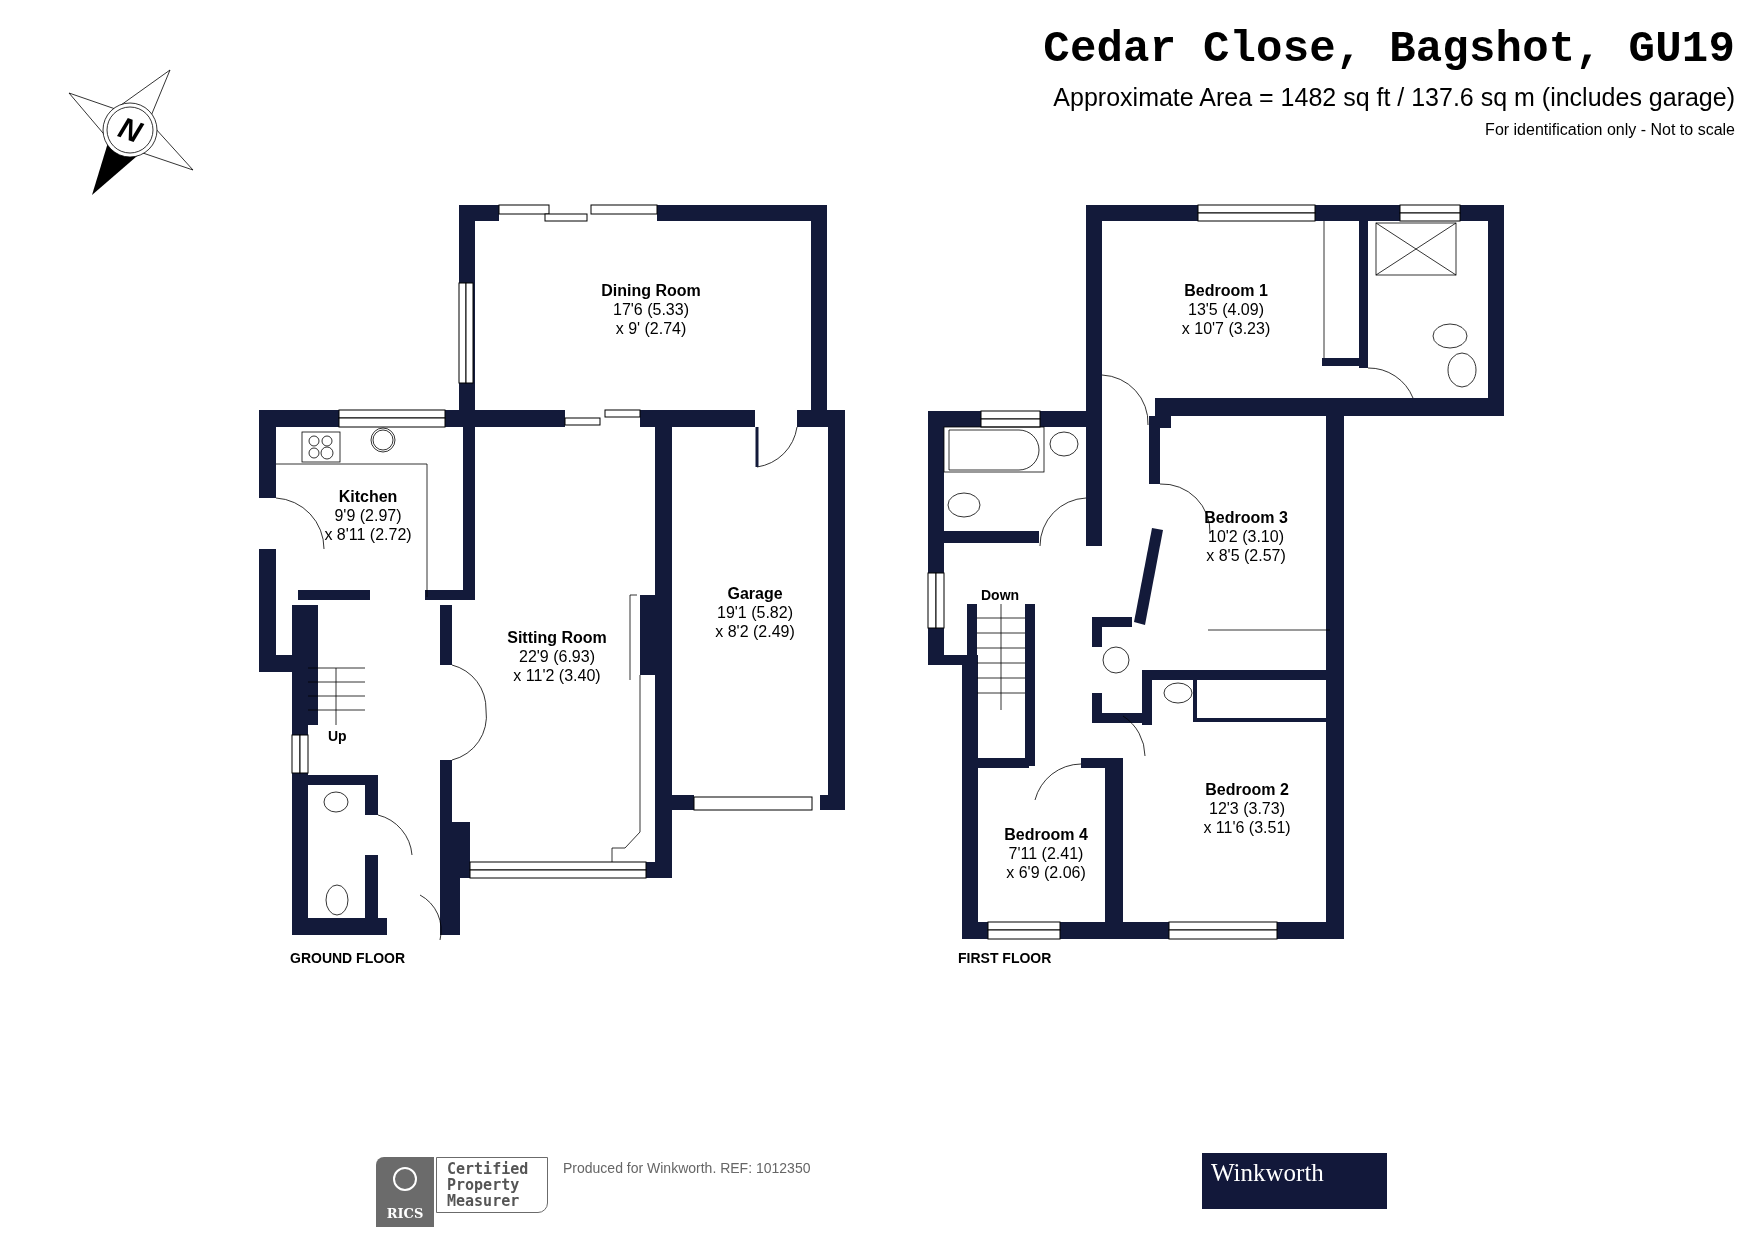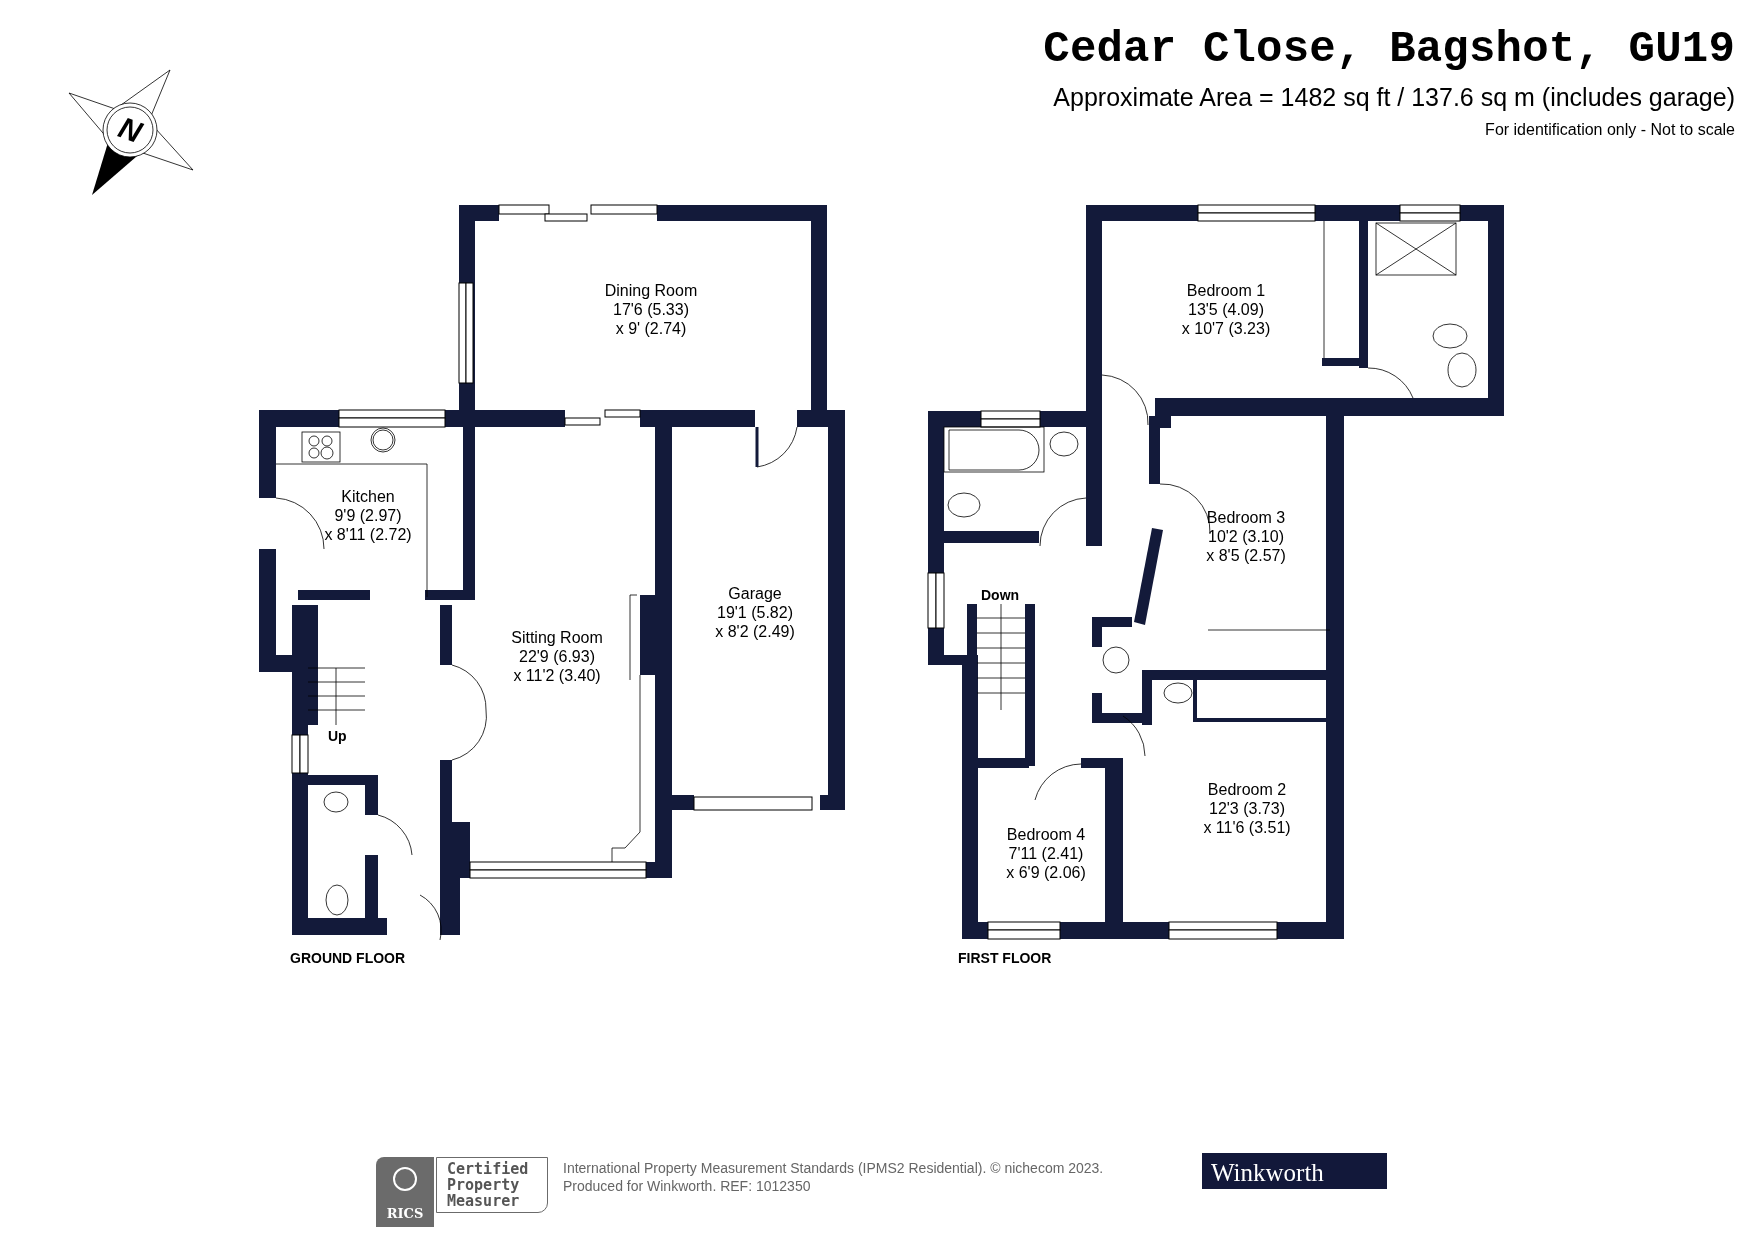--- a/index.html
+++ b/index.html
@@ -3,31 +3,31 @@
 <meta charset="utf-8">
 <style>
   html,body{margin:0;padding:0;background:#ffffff;}
   body{width:1755px;height:1241px;position:relative;overflow:hidden;font-family:"Liberation Sans",sans-serif;color:#000;}
   .abs{position:absolute;}
   .title{right:20px;top:24px;font-size:44px;font-weight:bold;text-align:right;white-space:nowrap;letter-spacing:0.2px;font-family:Liberation Mono, monospace;}
   .subtitle{right:20px;top:83px;font-size:25px;text-align:right;white-space:nowrap;}
   .note{right:20px;top:121px;font-size:16px;text-align:center;white-space:nowrap;}
   svg.plan{position:absolute;left:0;top:0;}
   .room-label{position:absolute;text-align:center;transform:translateX(-50%);white-space:nowrap;line-height:19px;}
-  .room-label .name{font-weight:normal;font-size:16px;display:block;}
+  .room-label .name{font-weight:bold;font-size:16px;display:block;}
   .room-label .dim{font-size:16px;display:block;}
   .floor-label{position:absolute;font-weight:bold;font-size:14px;white-space:nowrap;}
   .small-label{position:absolute;font-weight:bold;font-size:14px;}
   .rics{position:absolute;left:376px;top:1157px;width:175px;height:58px;}
   .rics-dark{position:absolute;left:0;top:0;width:58px;height:70px;background:#6b6b6b;border-radius:8px 0 0 0;color:#fff;}
   .rics-dark .txt{position:absolute;left:0;right:0;bottom:6px;text-align:center;font-family:"DejaVu Serif",serif;font-weight:bold;font-size:13px;}
   .rics-dark .lion{position:absolute;left:17px;top:10px;width:24px;height:24px;border-radius:50%;border:2px solid #fff;box-sizing:border-box;}
   .rics-box{position:absolute;left:60px;top:0;width:112px;height:56px;border:1.5px solid #6b6b6b;border-radius:0 0 10px 0;box-sizing:border-box;padding:3px 0 0 10px;color:#555;font-weight:bold;font-size:15px;line-height:16px;font-family:"DejaVu Sans Mono",monospace;}
   .disclaimer{position:absolute;left:563px;top:1159px;font-size:14px;color:#666;line-height:18px;white-space:nowrap;}
-  .winkworth{position:absolute;left:1202px;top:1153px;width:185px;height:36px;background:#12183a;color:#fff;font-family:"Liberation Serif",serif;font-size:25px;box-sizing:border-box;padding:6px 0 0 9px;}
+  .winkworth{position:absolute;left:1202px;top:1153px;width:185px;height:56px;background:#12183a;color:#fff;font-family:"Liberation Serif",serif;font-size:25px;box-sizing:border-box;padding:6px 0 0 9px;}
 </style>
 </head>
 <body>
 
 <div class="abs title">Cedar Close, Bagshot, GU19</div>
 <div class="abs subtitle">Approximate Area = 1482 sq ft / 137.6 sq m (includes garage)</div>
 <div class="abs note">For identification only - Not to scale</div>
 
 <svg class="plan" width="220" height="220" style="left:0;top:0;">
   <g fill="#fff" stroke="#000" stroke-width="0.8">
@@ -269,16 +269,15 @@
     <div class="lion"></div>
     <div class="txt">RICS</div>
   </div>
   <div class="rics-box">
     <div>Certified</div>
     <div>Property</div>
     <div>Measurer</div>
   </div>
 </div>
 <div class="disclaimer">
-  <div>International Property Measurement Standards (IPMS2 Residential).   © nichecom 2023.</div>
   <div>Produced for Winkworth.   REF: 1012350</div>
 </div>
 <div class="winkworth">Winkworth</div>
 
 </body></html>

